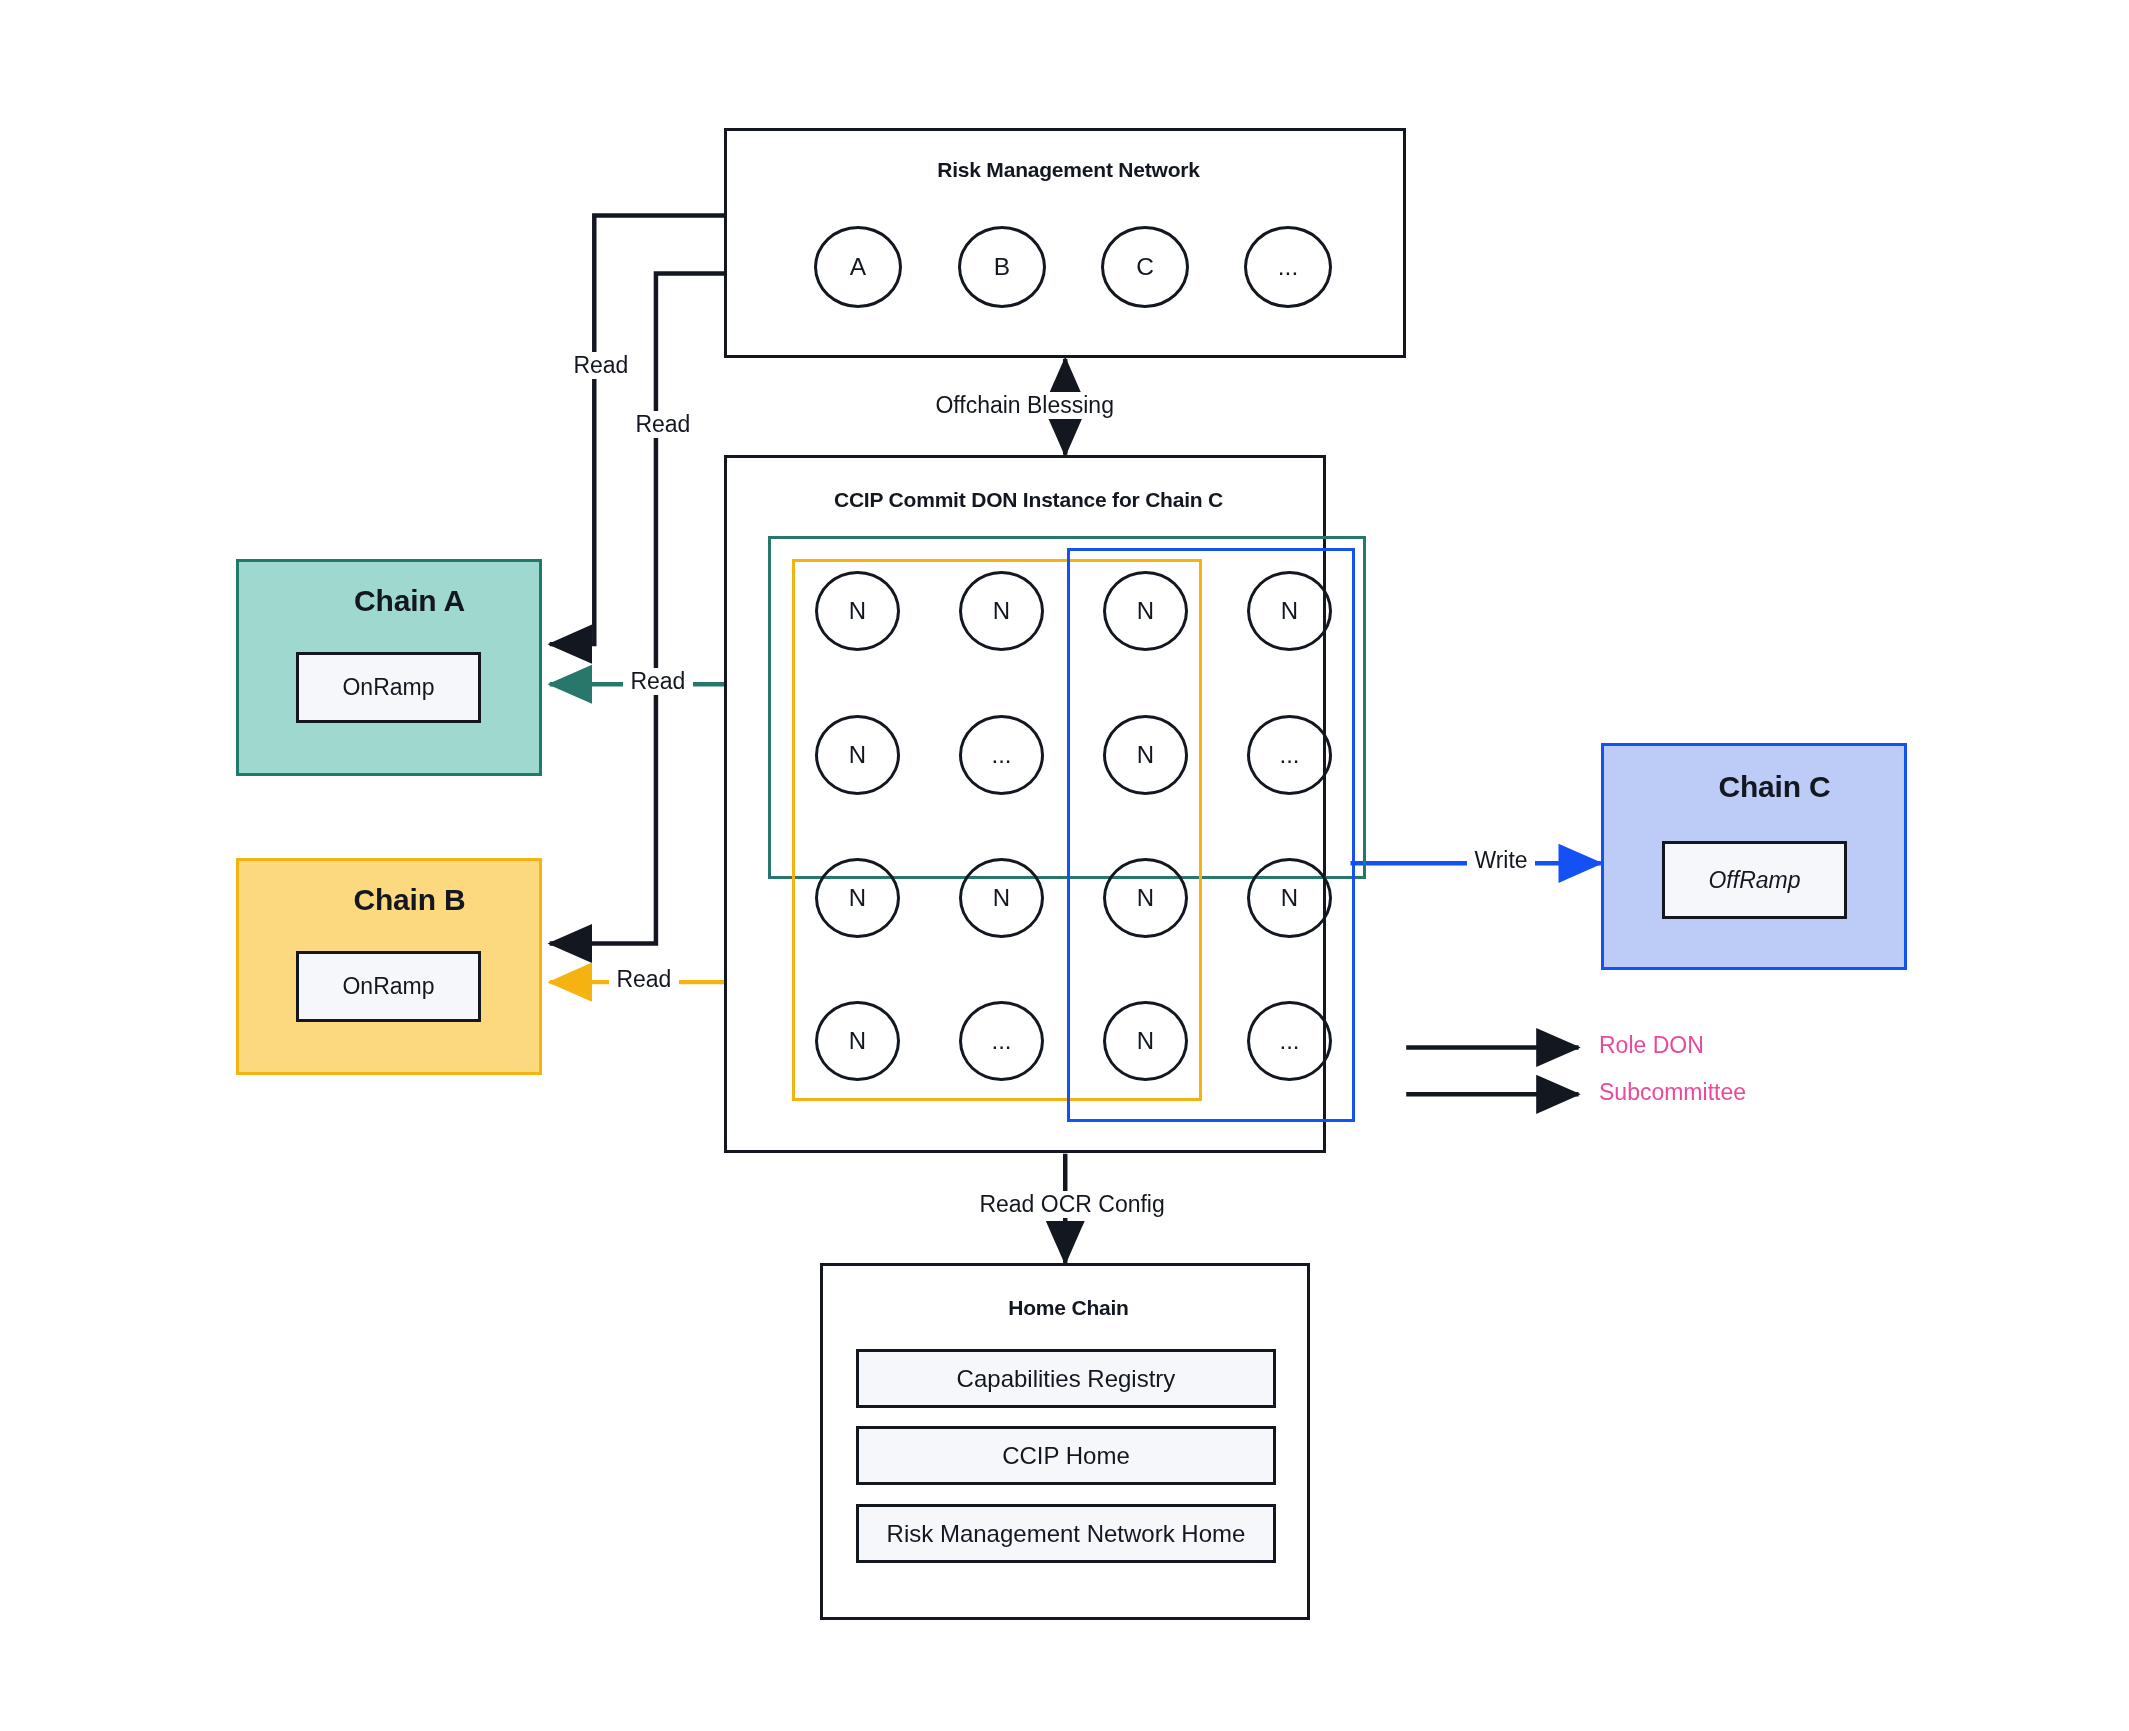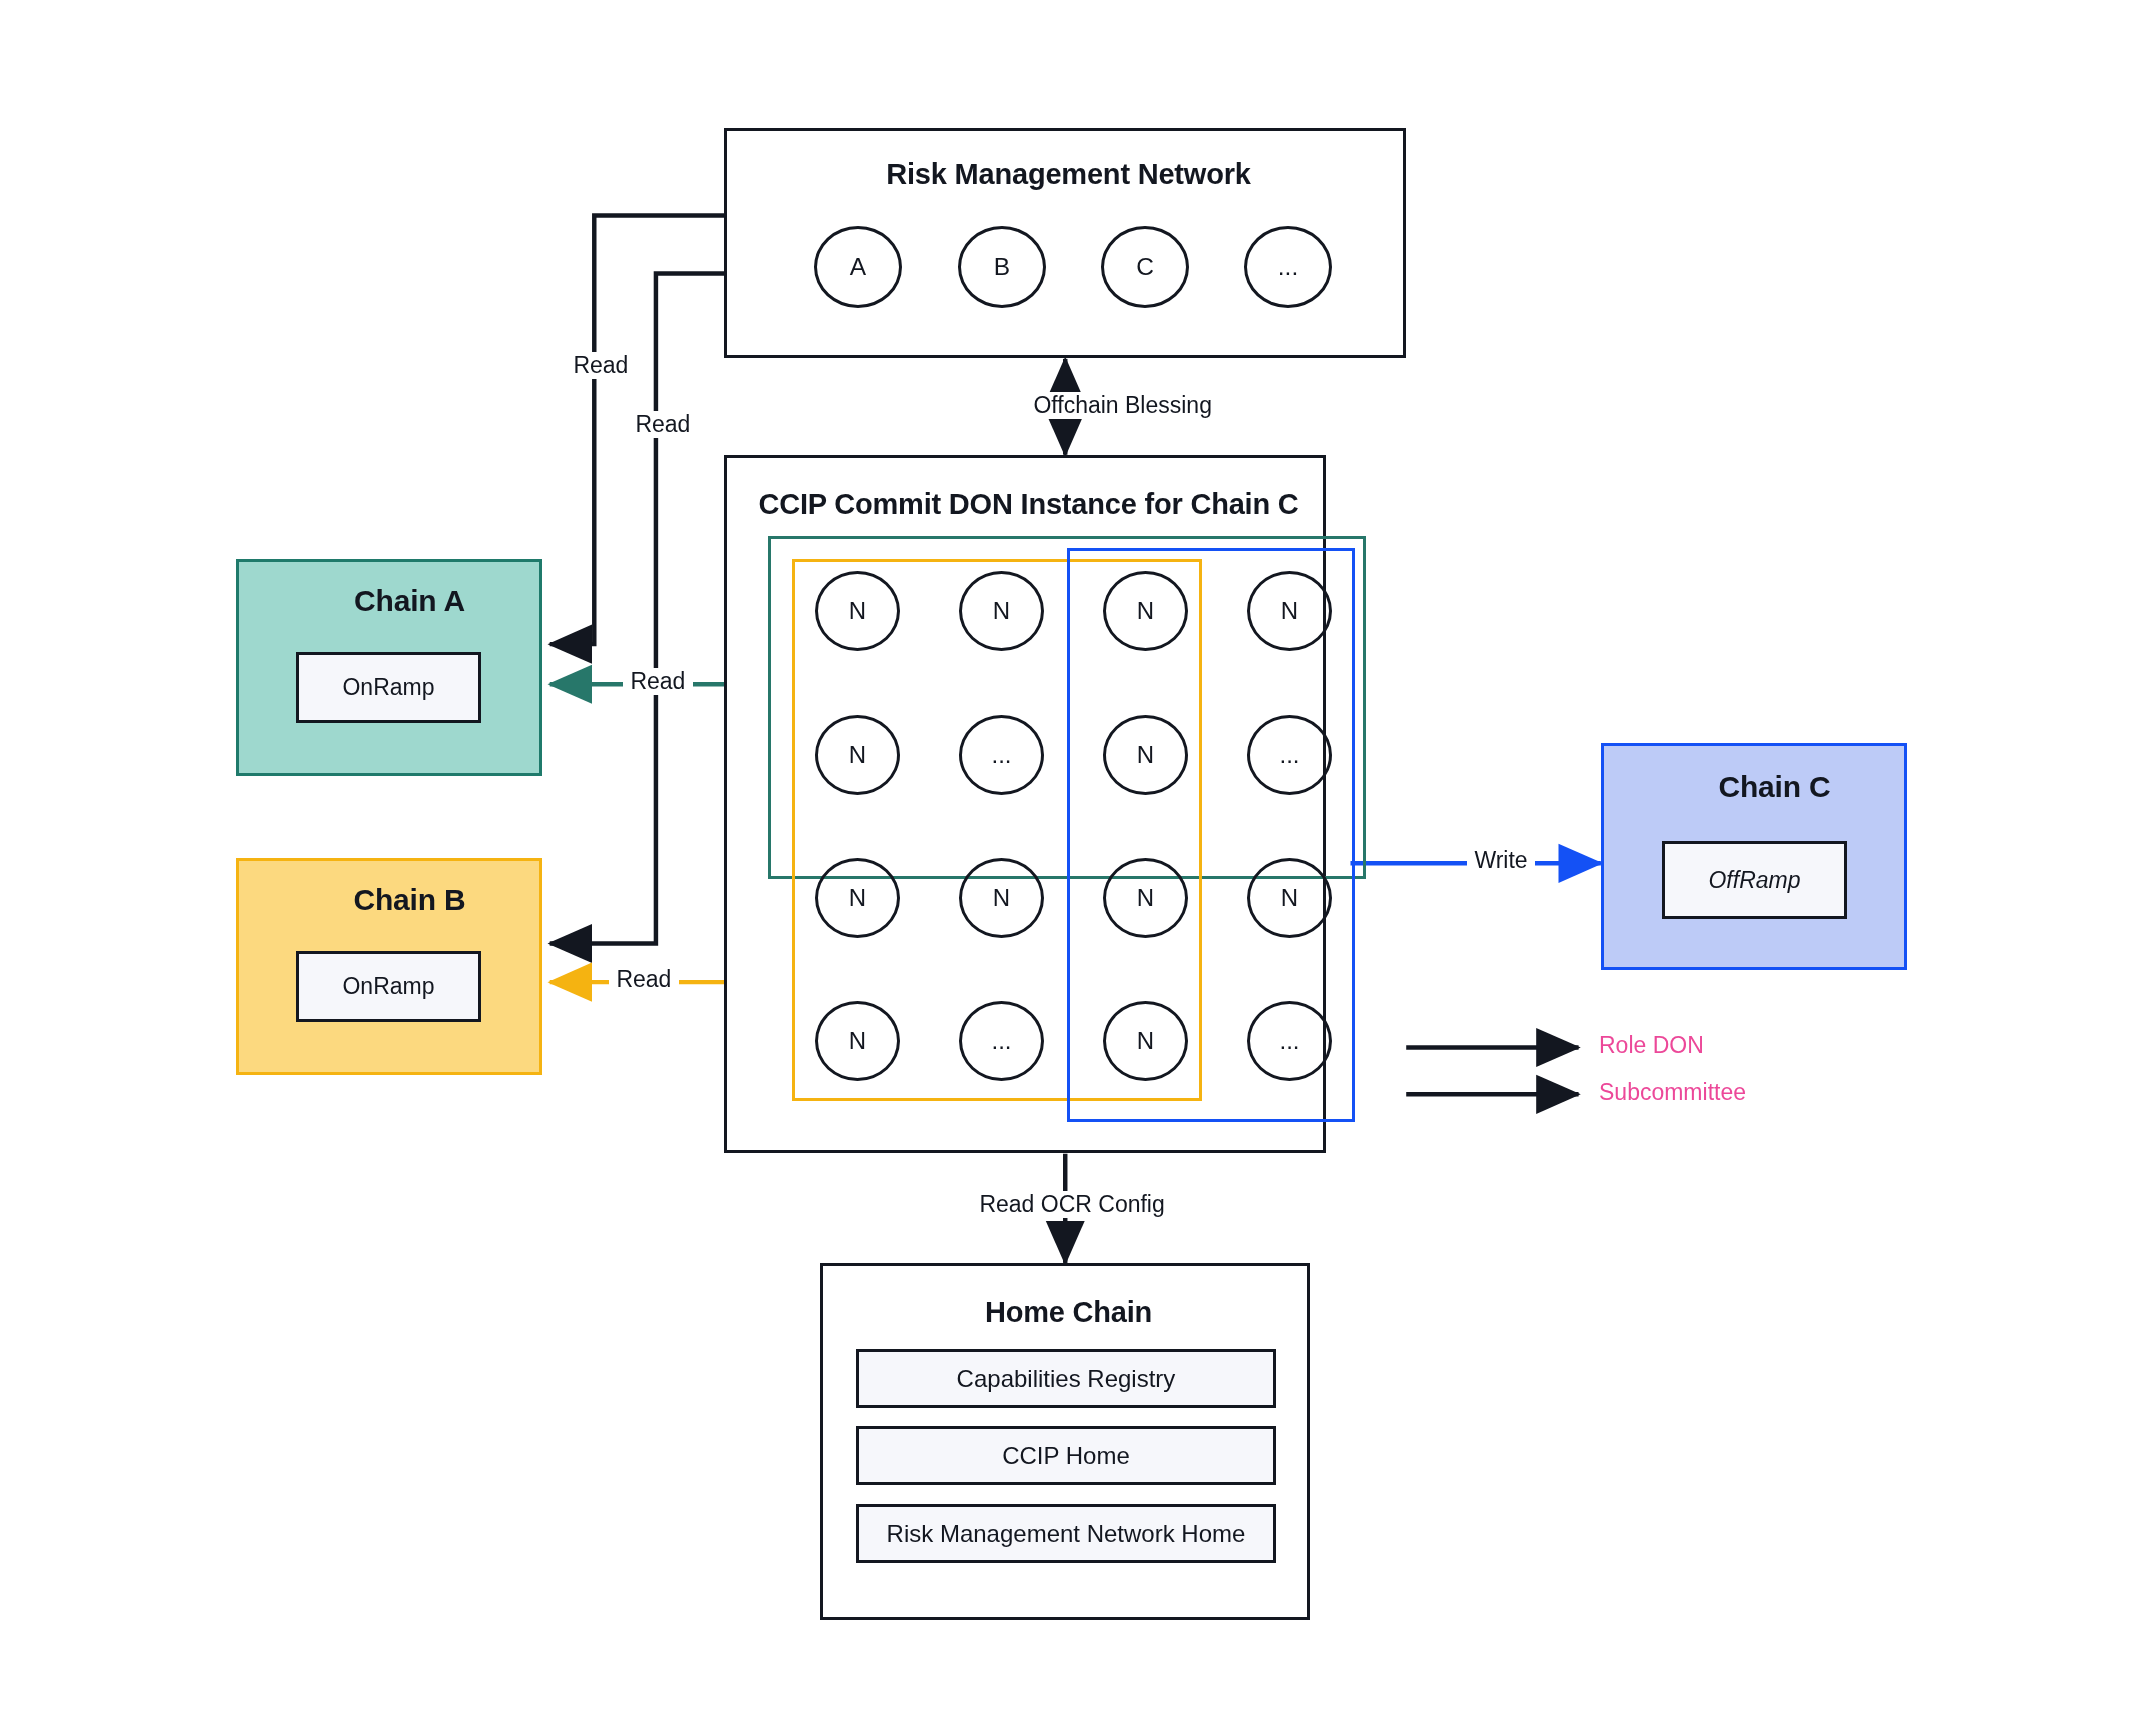--- a/index.html
+++ b/index.html
@@ -37,21 +37,21 @@
   }
   .box-title {
     position: absolute;
     left: 0;
     right: 0;
     text-align: center;
     font-weight: bold;
     color: #131720;
     letter-spacing: -0.2px;
   }
-  .title-xl { font-size: 29px; padding-left: 7px; }
+  .title-xl { font-size: 21px; padding-left: 7px; }
   .title-lg { font-size: 30px; margin-left: 41px; }
   .chain-box {
     position: absolute;
     box-sizing: border-box;
   }
   .chain-a { background: #9ed8ce; border: 3.7px solid #1f7a6b; }
   .chain-b { background: #fcd97f; border: 3.7px solid #f5b311; }
   .chain-c { background: #bdcbf7; border: 3.7px solid #1451f5; }
   .ramp {
     position: absolute;
@@ -175,21 +175,21 @@
   <div class="rmn-node" style="left:1101px; top:226px; width:88px; height:82px;">
     <span>C</span>
   </div>
   <div class="rmn-node" style="left:1244px; top:226px; width:88px; height:82px;">
     <span>...</span>
   </div>
 
   <div class="edge-label" style="left:566px; top:352px;">Read</div>
   <div class="edge-label" style="left:628px; top:411px;">Read</div>
 
-  <div class="edge-label" style="left:1026px; top:392px;">Offchain Blessing</div>
+  <div class="edge-label" style="left:928px; top:392px;">Offchain Blessing</div>
 
   <div class="box box-black" style="left:724px; top:455px; width:602px; height:698px;">
     <div class="box-title title-xl" style="top:30px;">CCIP Commit DON Instance for Chain C</div>
   </div>
 
   <div class="overlay ov-teal" style="left:768px; top:536px; width:598px; height:343px;"></div>
   <div class="overlay ov-yellow" style="left:792px; top:559px; width:410px; height:542px;"></div>
   <div class="overlay ov-blue" style="left:1067px; top:548px; width:288px; height:574px;"></div>
 
   <div class="node" style="left:815px; top:571px; width:85px; height:80px;">

